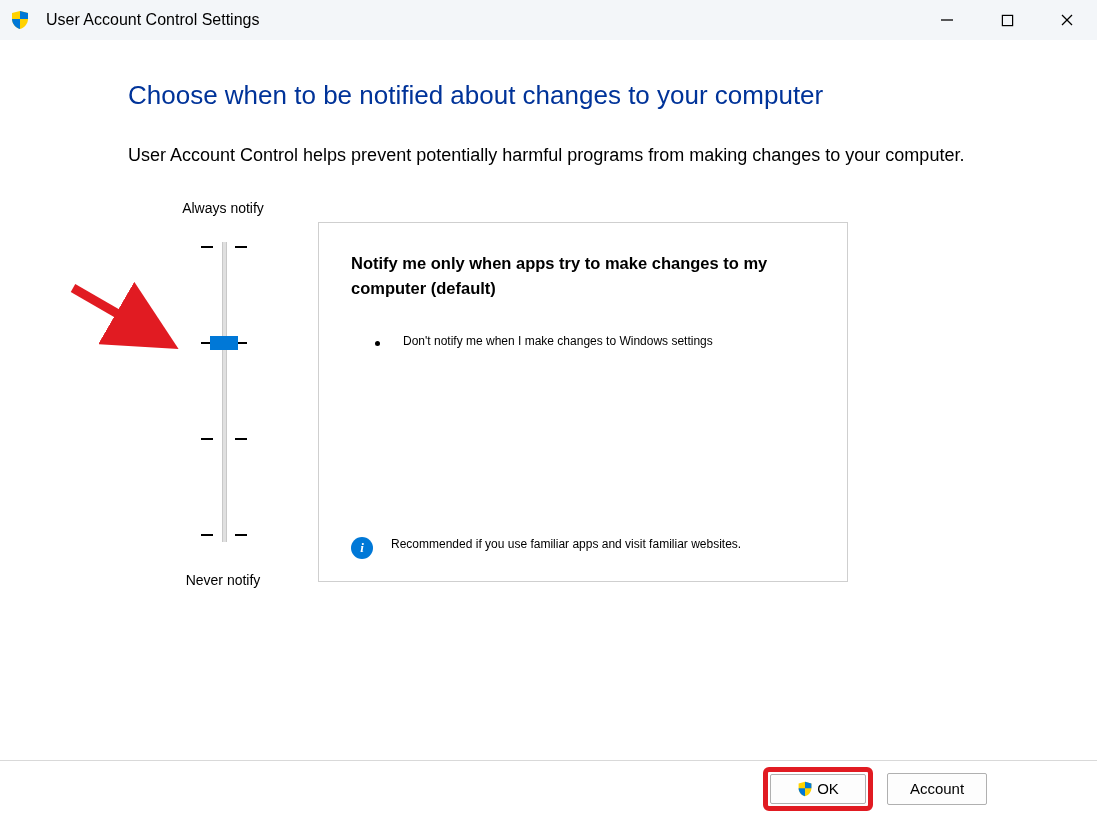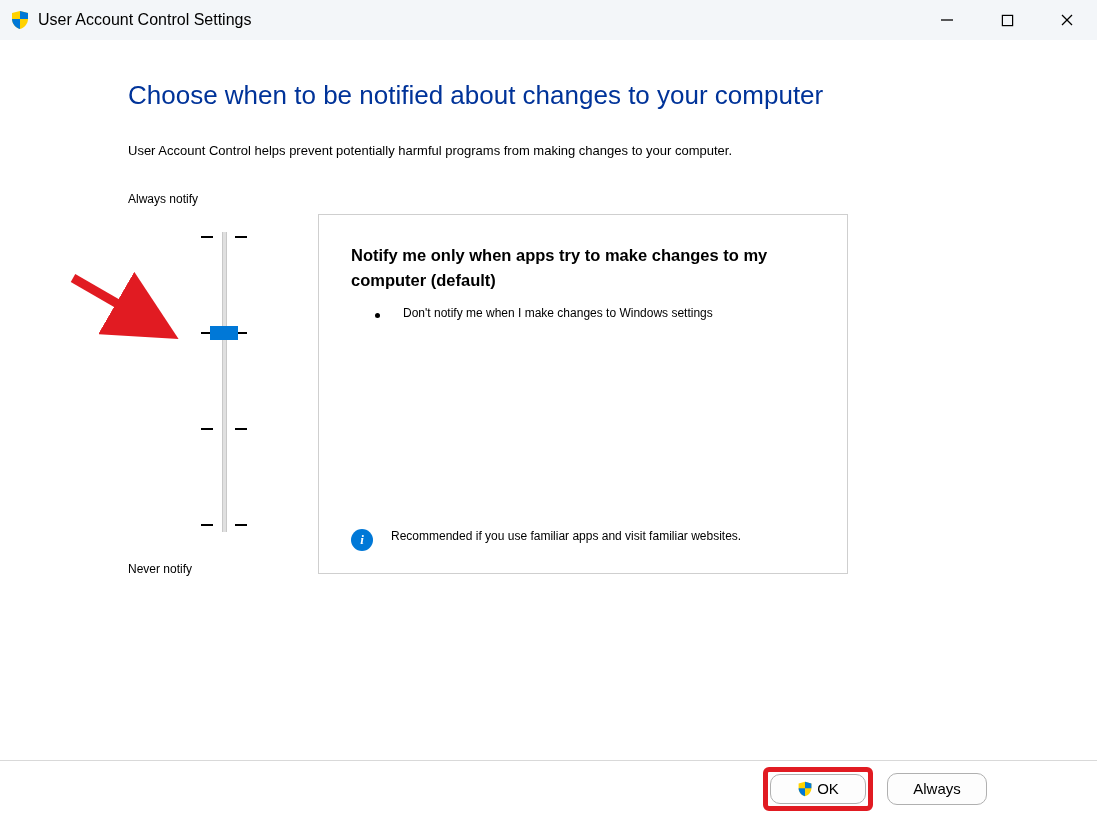--- a/index.html
+++ b/index.html
@@ -14,21 +14,21 @@
     }
     
     .titlebar {
       height: 40px;
       background: #f3f6f9;
       display: flex;
       align-items: center;
       padding: 0 0 0 10px;
     }
     .titlebar .title-text {
-      margin-left: 8px;
+      margin-left: 16px;
       font-size: 16px;
       color: #000;
     }
     .titlebar .spacer { flex: 1; }
     .winbtn {
       width: 60px;
       height: 40px;
       display: flex;
       align-items: center;
       justify-content: center;
@@ -39,41 +39,42 @@
     .content {
       padding: 40px 52px 20px 128px;
     }
     .heading {
       color: #003399;
       font-size: 26px;
       font-weight: 400;
       margin-bottom: 30px;
     }
     .intro {
-      font-size: 13px;
+      font-size: 18px;
       line-height: 1.6;
       margin-bottom: 0;
     }
     .link {
       color: #0066cc;
       text-decoration: underline;
       cursor: pointer;
       font-size: 16px;
     }
     .main-area {
       display: flex;
       margin-top: 30px;
     }
     
     .slider-col {
       width: 190px;
       position: relative;
     }
     .slider-label-top, .slider-label-bottom {
-      font-size: 12px;
+      font-size: 14px;
+      text-align: center;
       padding-bottom: 16px;
     }
     .slider-label-bottom { padding-top: 20px; padding-bottom: 0; }
     .slider-box {
       position: relative;
       height: 320px;
       margin: 0 auto;
       width: 100px;
     }
     .track {
@@ -115,21 +116,21 @@
       margin-top: 22px;
       height: 360px;
       display: flex;
       flex-direction: column;
       max-width: 530px;
     }
     .info-title {
       font-weight: 700;
       font-size: 16.5px;
       line-height: 1.5;
-      margin-bottom: 12px;
+      margin-bottom: 32px;
     }
     .info-bullets {
       list-style: none;
       padding-left: 24px;
     }
     .info-bullets li {
       position: relative;
       font-size: 12px;
       line-height: 1.5;
       padding-left: 28px;
@@ -190,21 +191,21 @@
     .btn {
       min-width: 100px;
       height: 32px;
       border: 1px solid #b0b0b0;
       background: #fdfdfd;
       font-size: 15px;
       display: flex;
       align-items: center;
       justify-content: center;
       gap: 4px;
-      border-radius: 10px;
+      border-radius: 2px;
       cursor: default;
     }
     .ok-highlight {
       border: 5px solid #e11b22;
       border-radius: 6px;
       padding: 2px;
     }
     .ok-highlight .btn { border: 1px solid #b0b0b0; min-width: 96px; height: 30px; }
   </style>
 </head>
@@ -289,15 +290,15 @@
     <div class="btn">
       <svg width="16" height="16" viewBox="0 0 20 20">
         <path d="M10 1 L18 3 V9 C18 14 14 18 10 19 C6 18 2 14 2 9 V3 Z" fill="#ffd200"></path>
         <path d="M10 1 L18 3 V9 H10 Z" fill="#0078d7"></path>
         <path d="M10 19 C6 18 2 14 2 9 H10 Z" fill="#0078d7"></path>
       </svg>
       <span>OK</span>
     </div>
   </div>
   <div class="btn">
-    <span>Always</span>
+    <span>Account</span>
   </div>
 </div>
 
 </body></html>

